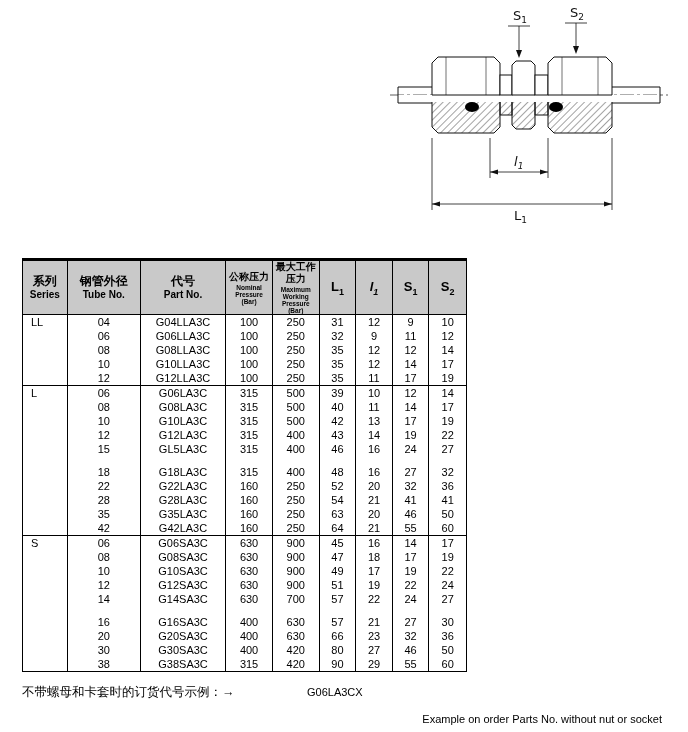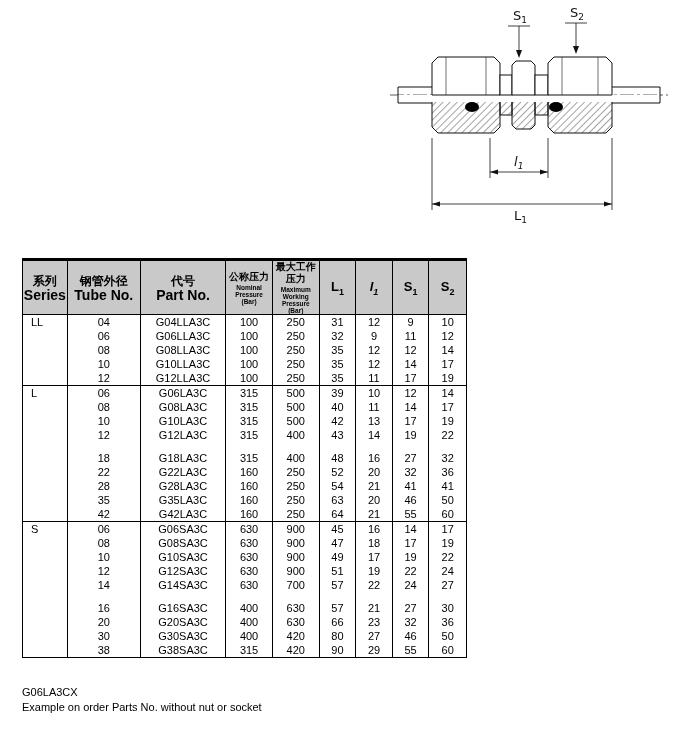--- a/index.html
+++ b/index.html
@@ -11,37 +11,37 @@
   .diagram{position:absolute;left:0;top:0;}
 
   
   .tablewrap{position:absolute;left:22px;top:258px;}
   table{border-collapse:collapse;table-layout:fixed;width:445px;
         border:1px solid #000;border-top:3px solid #000;}
   th,td{border-right:1px solid #000;padding:0;}
   thead th{border-bottom:1px solid #000;background:#c9c9c9;height:48px;
            vertical-align:middle;text-align:center;font-weight:bold;margin-top:28px;}
   .hzh{font-size:12px;line-height:15px;}
-  .hen{font-size:14px;line-height:12px;}
+  .hen{font-size:10px;line-height:12px;}
   .hzh-s{font-size:10px;line-height:12px;}
   .hen-xs{font-size:6.5px;line-height:7px;padding:1px 1px 0 1px;}
   .hdim{font-size:13px;}
   .hdim sub,td sub{font-size:9px;}
   .ital{font-style:italic;}
   tbody td{font-size:11px;height:14px;line-height:14px;text-align:center;white-space:nowrap;overflow:hidden;}
   tr.group-start td{border-top:1px solid #000;}
   tr.spacer td{height:9px;line-height:9px;}
   td.series{text-align:left;padding-left:8px;}
 
   
   .footer{position:absolute;left:22px;top:684px;width:640px;}
   .fline1{display:flex;align-items:baseline;font-size:12.5px;line-height:16px;}
   .fzh{width:285px;}
   .fcode{font-size:11px;}
-  .fen{font-size:11px;line-height:15px;margin-top:0;}
+  .fen{font-size:11px;line-height:15px;margin-top:12px;text-align:right;}
 </style>
 </head>
 <body>
 
 <div class="page">
 
   <svg class="diagram" width="688" height="245" viewBox="0 0 688 245" aria-hidden="true">
     <defs>
       <pattern id="hatch" patternUnits="userSpaceOnUse" width="5" height="5" patternTransform="rotate(45)">
         <line x1="0" y1="0" x2="0" y2="5" stroke="#333" stroke-width="0.9"></line>
@@ -247,20 +247,31 @@
             <td class="series"></td>
             <td>12</td>
             <td>G12LA3C</td>
             <td>315</td>
             <td>400</td>
             <td>43</td>
             <td>14</td>
             <td>19</td>
             <td>22</td>
           </tr>
+          <tr>
+            <td class="series"></td>
+            <td>15</td>
+            <td>GL5LA3C</td>
+            <td>315</td>
+            <td>400</td>
+            <td>46</td>
+            <td>16</td>
+            <td>24</td>
+            <td>27</td>
+          </tr>
           <tr class="spacer">
             <td></td>
             <td></td>
             <td></td>
             <td></td>
             <td></td>
             <td></td>
             <td></td>
             <td></td>
             <td></td>
@@ -429,18 +440,19 @@
             <td>29</td>
             <td>55</td>
             <td>60</td>
           </tr>
         </tbody>
     </table>
   </div>
 
   <div class="footer">
     <div class="fline1">
+      <span class="fzh">不带螺母和卡套时的订货代号示例：→</span>
       <span class="fcode">G06LA3CX</span>
     </div>
     <div class="fen">Example on order Parts No. without nut or socket</div>
   </div>
 
 </div>
 
 </body></html>

